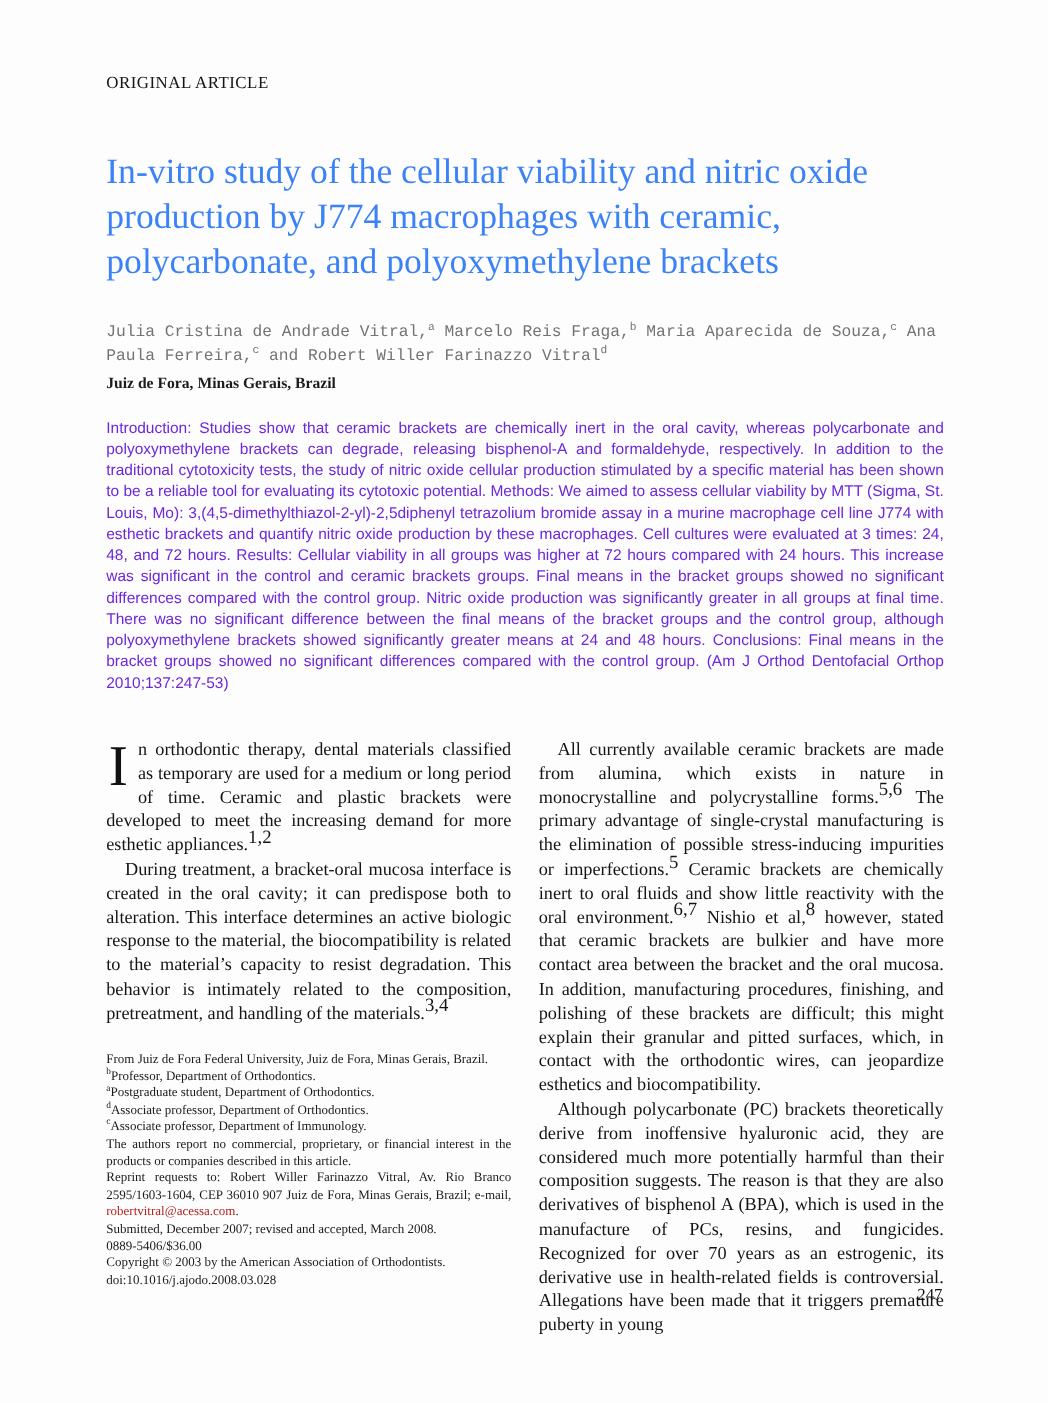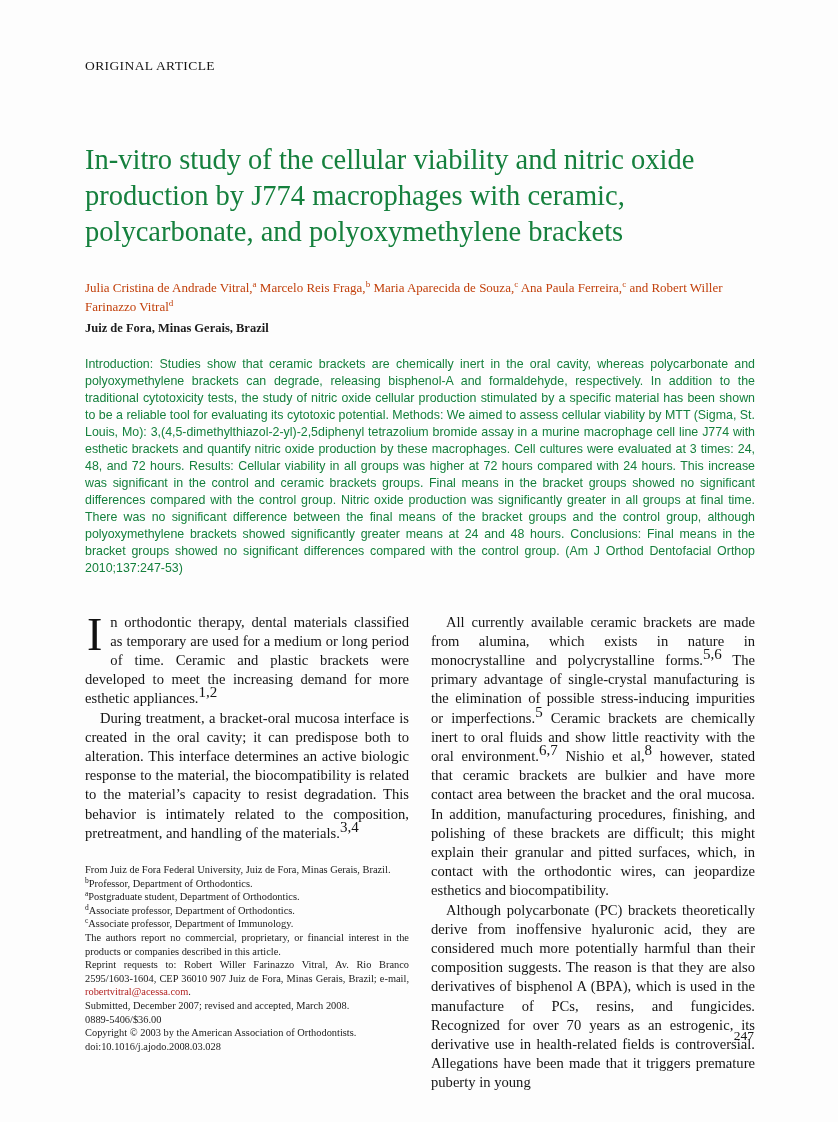--- a/index.html
+++ b/index.html
@@ -1,26 +1,26 @@
 <!DOCTYPE html>
 <html><head>
 <meta charset="utf-8">
 <style>
   html,body{margin:0;padding:0;width:838px;height:1122px;background:#fdfdfd;color:#1c1c1c;}
   .sheet{position:relative;width:838px;height:1122px;box-sizing:border-box;
          padding:58px 83px 0 85px;font-family:"Liberation Serif",serif;overflow:hidden;}
   .kicker{font-size:13.5px;letter-spacing:.4px;color:#151515;}
   .title{font-family:"Liberation Serif",serif;font-weight:400;font-size:28.5px;
-         line-height:1.27;margin:68px 0 0 0;color:#15803d;}
-  .authors{font-family:Liberation Serif, serif;font-size:13px;line-height:19px;
-           margin:27px 0 0 0;color:#c2410c;}
+         line-height:1.27;margin:46px 0 0 0;color:#3b82f6;}
+  .authors{font-family:Liberation Mono, monospace;font-size:13px;line-height:19px;
+           margin:27px 0 0 0;color:#737373;}
   .authors sup{font-size:9px;line-height:0;}
   .location{font-weight:700;font-size:12.5px;margin:5px 0 0 0;}
   .abstract{font-family:"Liberation Sans",sans-serif;font-size:12.4px;line-height:17px;
-            text-align:justify;margin:20px 0 0 0;color:#15803d;}
+            text-align:justify;margin:20px 0 0 0;color:#6d28d9;}
   .columns{display:flex;gap:22px;margin-top:36px;}
   .col{width:324px;}
   .body-par{font-size:14.6px;line-height:19.2px;text-align:justify;margin:0;color:#141414;}
   .body-par.indent{text-indent:15px;}
   .body-par sup{font-size:15px;line-height:0;}
   .dropcap{float:left;font-size:46px;line-height:38px;padding:3px 8px 0 2px;color:#111;}
   .footnotes{margin-top:20px;}
   .fn{font-size:10.4px;line-height:13.6px;text-align:justify;margin:0;color:#1a1a1a;}
   .fn sup{font-size:7.5px;line-height:0;}
   .email{color:#b22222;text-decoration:none;cursor:pointer;}

